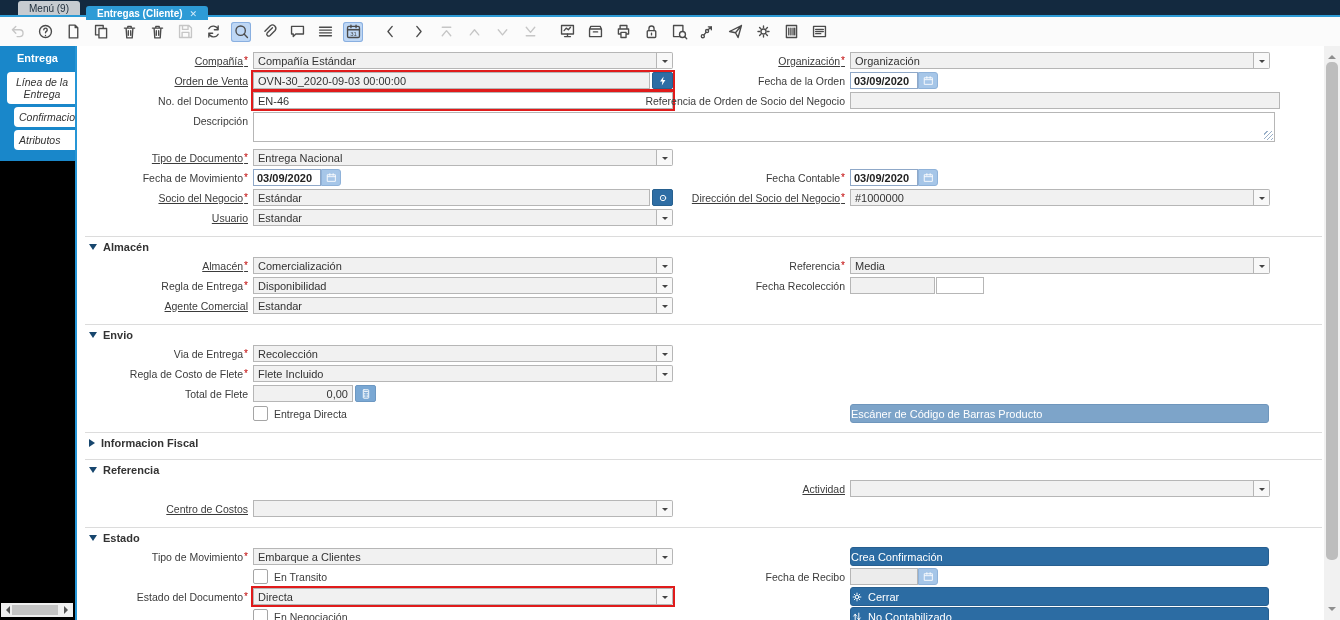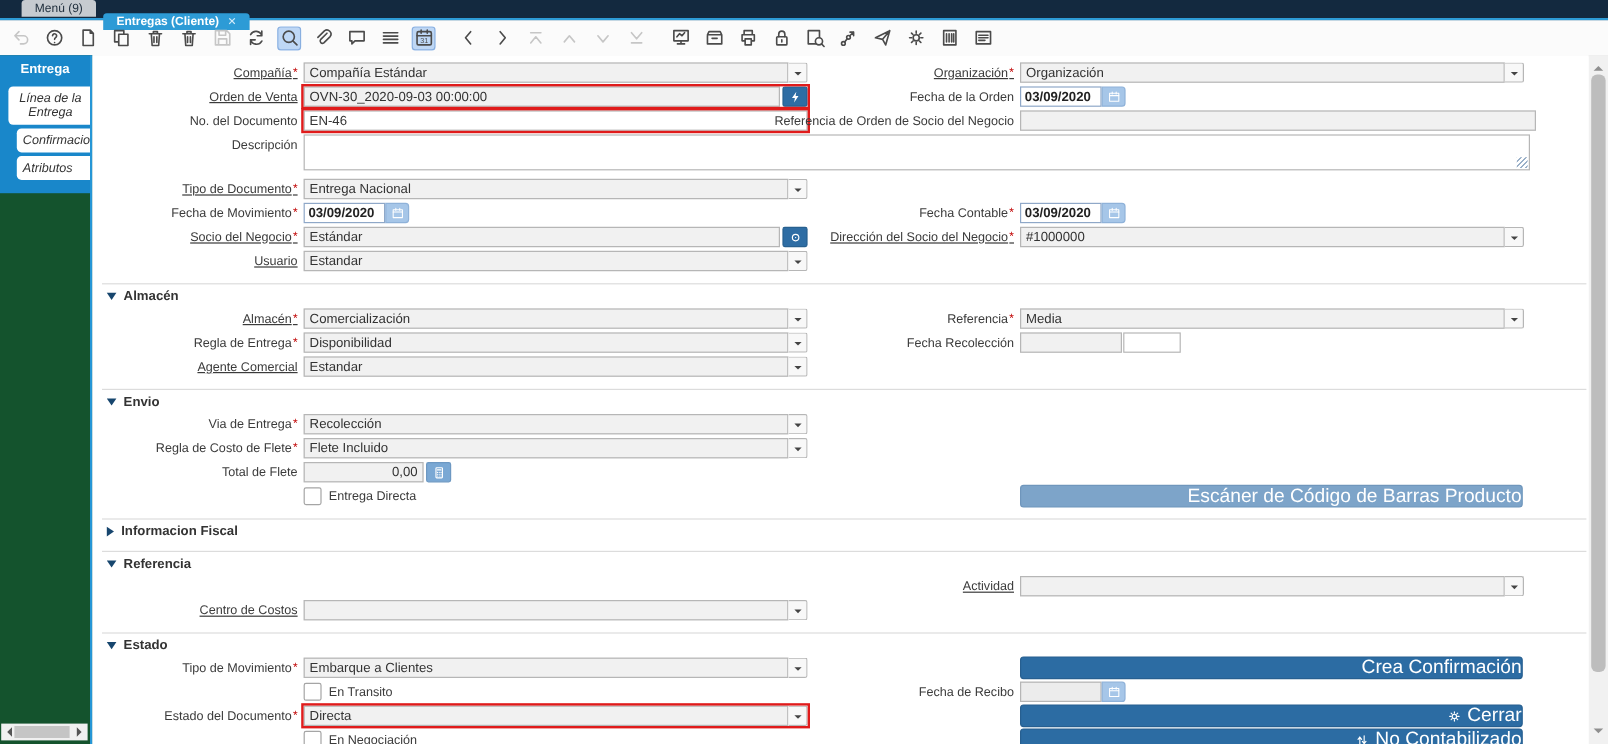--- a/index.html
+++ b/index.html
@@ -1,33 +1,33 @@
 <!DOCTYPE html>
 <html><head>
 <meta charset="utf-8">
 <style>
   html,body{margin:0;padding:0;}
   body{width:1340px;height:620px;overflow:hidden;position:relative;background:#fff;
        font-family:"Liberation Sans","DejaVu Sans",sans-serif;font-size:11px;color:#333;}
   
-  .tabbar{height:15px;background:#13293f;display:flex;align-items:flex-start;border-bottom:2px solid #2d9bd6;}
+  .tabbar{height:15px;background:#13293f;display:flex;align-items:center;border-bottom:2px solid #2d9bd6;}
   .wtab{font-size:10px;padding:2px 11px 1px;border-radius:3px 3px 0 0;white-space:nowrap;cursor:default;}
   .wtab.menu{background:#c6cbd0;color:#1d2c3a;margin-left:18px;}
   .wtab.active{background:#2d9bd6;color:#fff;font-weight:bold;margin-left:6px;display:flex;align-items:center;gap:7px;margin-top:11px;}
   .closex{font-size:9px;font-weight:normal;color:#d6ecfa;}
   
   .toolbar{height:29px;display:flex;align-items:center;padding-left:7px;gap:8px;background:#fbfbfb;border-bottom:1px solid #e3e3e3;}
   .ti{width:20px;height:20px;display:flex;align-items:center;justify-content:center;border-radius:3px;}
   .ti svg{width:17px;height:17px;stroke:#4b4b4b;fill:none;stroke-width:1.6;stroke-linecap:round;stroke-linejoin:round;}
   .ti svg text{stroke:none;fill:#4b4b4b;font-size:7px;font-family:"Liberation Sans",sans-serif;}
   .ti.dis svg{stroke:#c6c6c6;}
   .ti.hl{background:#bed7f5;box-shadow:0 0 0 1px #89afe0 inset;}
   .ti.gap{margin-left:9px;}
   
-  .sidebar{position:absolute;left:0;top:46px;width:77px;bottom:0;background:#14532d;border-right:2px solid #2696d6;box-sizing:border-box;}
+  .sidebar{position:absolute;left:0;top:46px;width:77px;bottom:0;background:#000000;border-right:2px solid #2696d6;box-sizing:border-box;}
   .bluezone{background:#1987ca;padding:0 0 8px 0;}
   .stab{cursor:pointer;}
   .stab.active{height:23px;display:flex;align-items:center;justify-content:center;color:#fff;font-weight:bold;font-size:11px;}
   .card{background:#fff;border-radius:4px 0 0 4px;font-style:italic;font-size:10.5px;color:#333;
         padding:4px 2px 4px 4px;margin:3px 0 3px 7px;text-align:center;white-space:normal;overflow:hidden;}
   .card.ind{margin-left:14px;white-space:nowrap;text-align:left;padding-left:5px;}
   .hscroll{position:absolute;left:1px;bottom:3px;width:72px;height:14px;display:flex;align-items:center;background:#f0f0f0;}
   .harrow{width:0;height:0;border:4px solid transparent;}
   .harrow.left{border-right-color:#555;margin-left:1px;}
   .harrow.right{border-left-color:#555;margin-right:1px;}
@@ -65,22 +65,22 @@
   .calbtn{width:18px;flex:none;background:#a6c6e8;border:1px solid #8fb2d9;border-radius:0 3px 3px 0;
           display:flex;align-items:center;justify-content:center;}
   .calbtn svg,.sqbtn svg,.abtn svg{stroke:#fff;fill:none;stroke-width:1.6;stroke-linecap:round;stroke-linejoin:round;}
   .calbtn svg{width:11px;height:11px;}
   .sqbtn{width:19px;flex:none;background:#2e6da4;border:1px solid #27608f;border-radius:2px;margin-left:2px;
          display:flex;align-items:center;justify-content:center;}
   .sqbtn svg{width:12px;height:12px;}
   .sqbtn.calc{background:#7aa8d4;border-color:#6d98c2;}
   .num{justify-content:flex-end;}
   .chk{width:13px;height:13px;flex:none;background:#fff;border:1px solid #a5a5a5;border-radius:2px;margin-right:6px;}
-  .abtn{height:17px;width:417px;flex:none;border-radius:3px;color:#fff;font-size:16px;display:flex;
-        align-items:center;justify-content:flex-end;gap:5px;cursor:pointer;}
+  .abtn{height:17px;width:417px;flex:none;border-radius:3px;color:#fff;font-size:11px;display:flex;
+        align-items:center;justify-content:flex-start;gap:5px;cursor:pointer;}
   .abtn.dark{background:#2c6ca3;border:1px solid #275f90;}
   .abtn.light{background:#7da4c9;border:1px solid #6f96bc;}
   .abtn svg{width:12px;height:12px;}
   .sec{display:flex;align-items:center;gap:6px;border-top:1px solid #dcdcdc;margin:10px 2px 4px 0;
        padding:4px 0 0 4px;font-weight:bold;font-size:11px;color:#333;}
   .tri{width:0;height:0;flex:none;}
   .tri.open{border-left:4px solid transparent;border-right:4px solid transparent;border-top:6px solid #17466e;}
   .tri.closed{border-top:4px solid transparent;border-bottom:4px solid transparent;border-left:6px solid #17466e;}
   .txa{width:1022px;height:30px;background:#fff;border:1px solid #b6b6b6;box-sizing:border-box;position:relative;}
   .grip{position:absolute;right:1px;bottom:1px;width:9px;height:9px;

